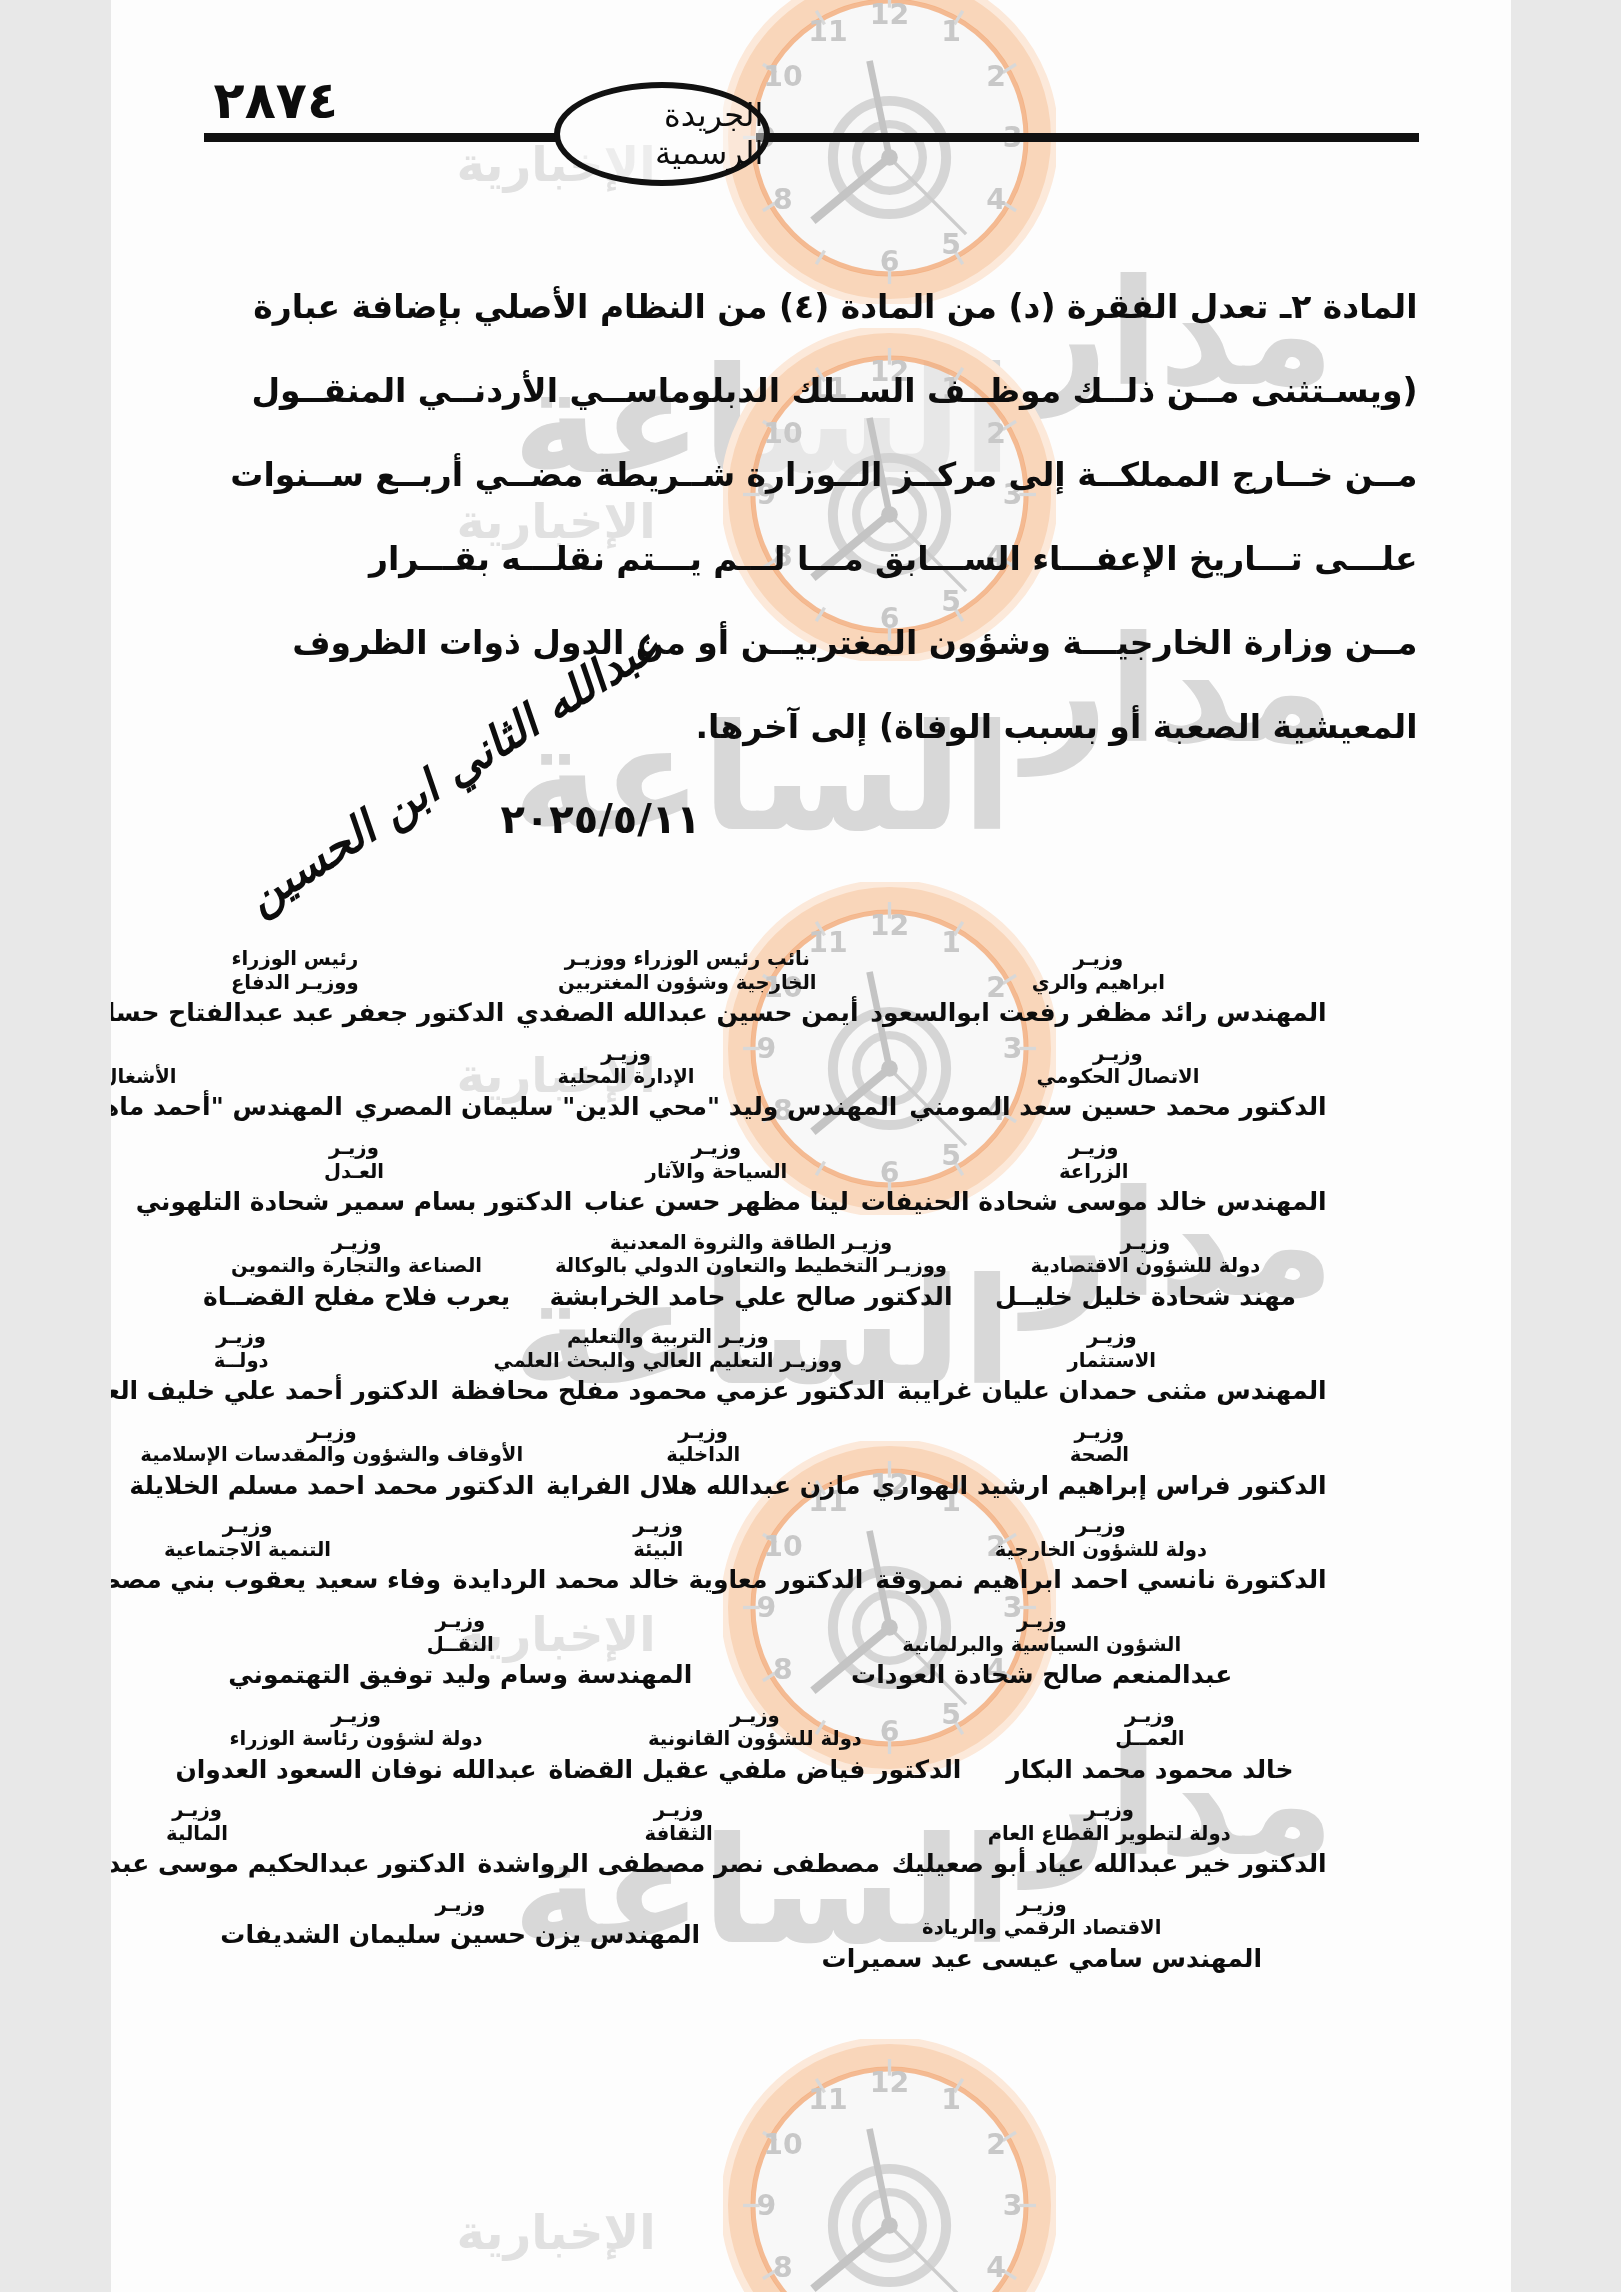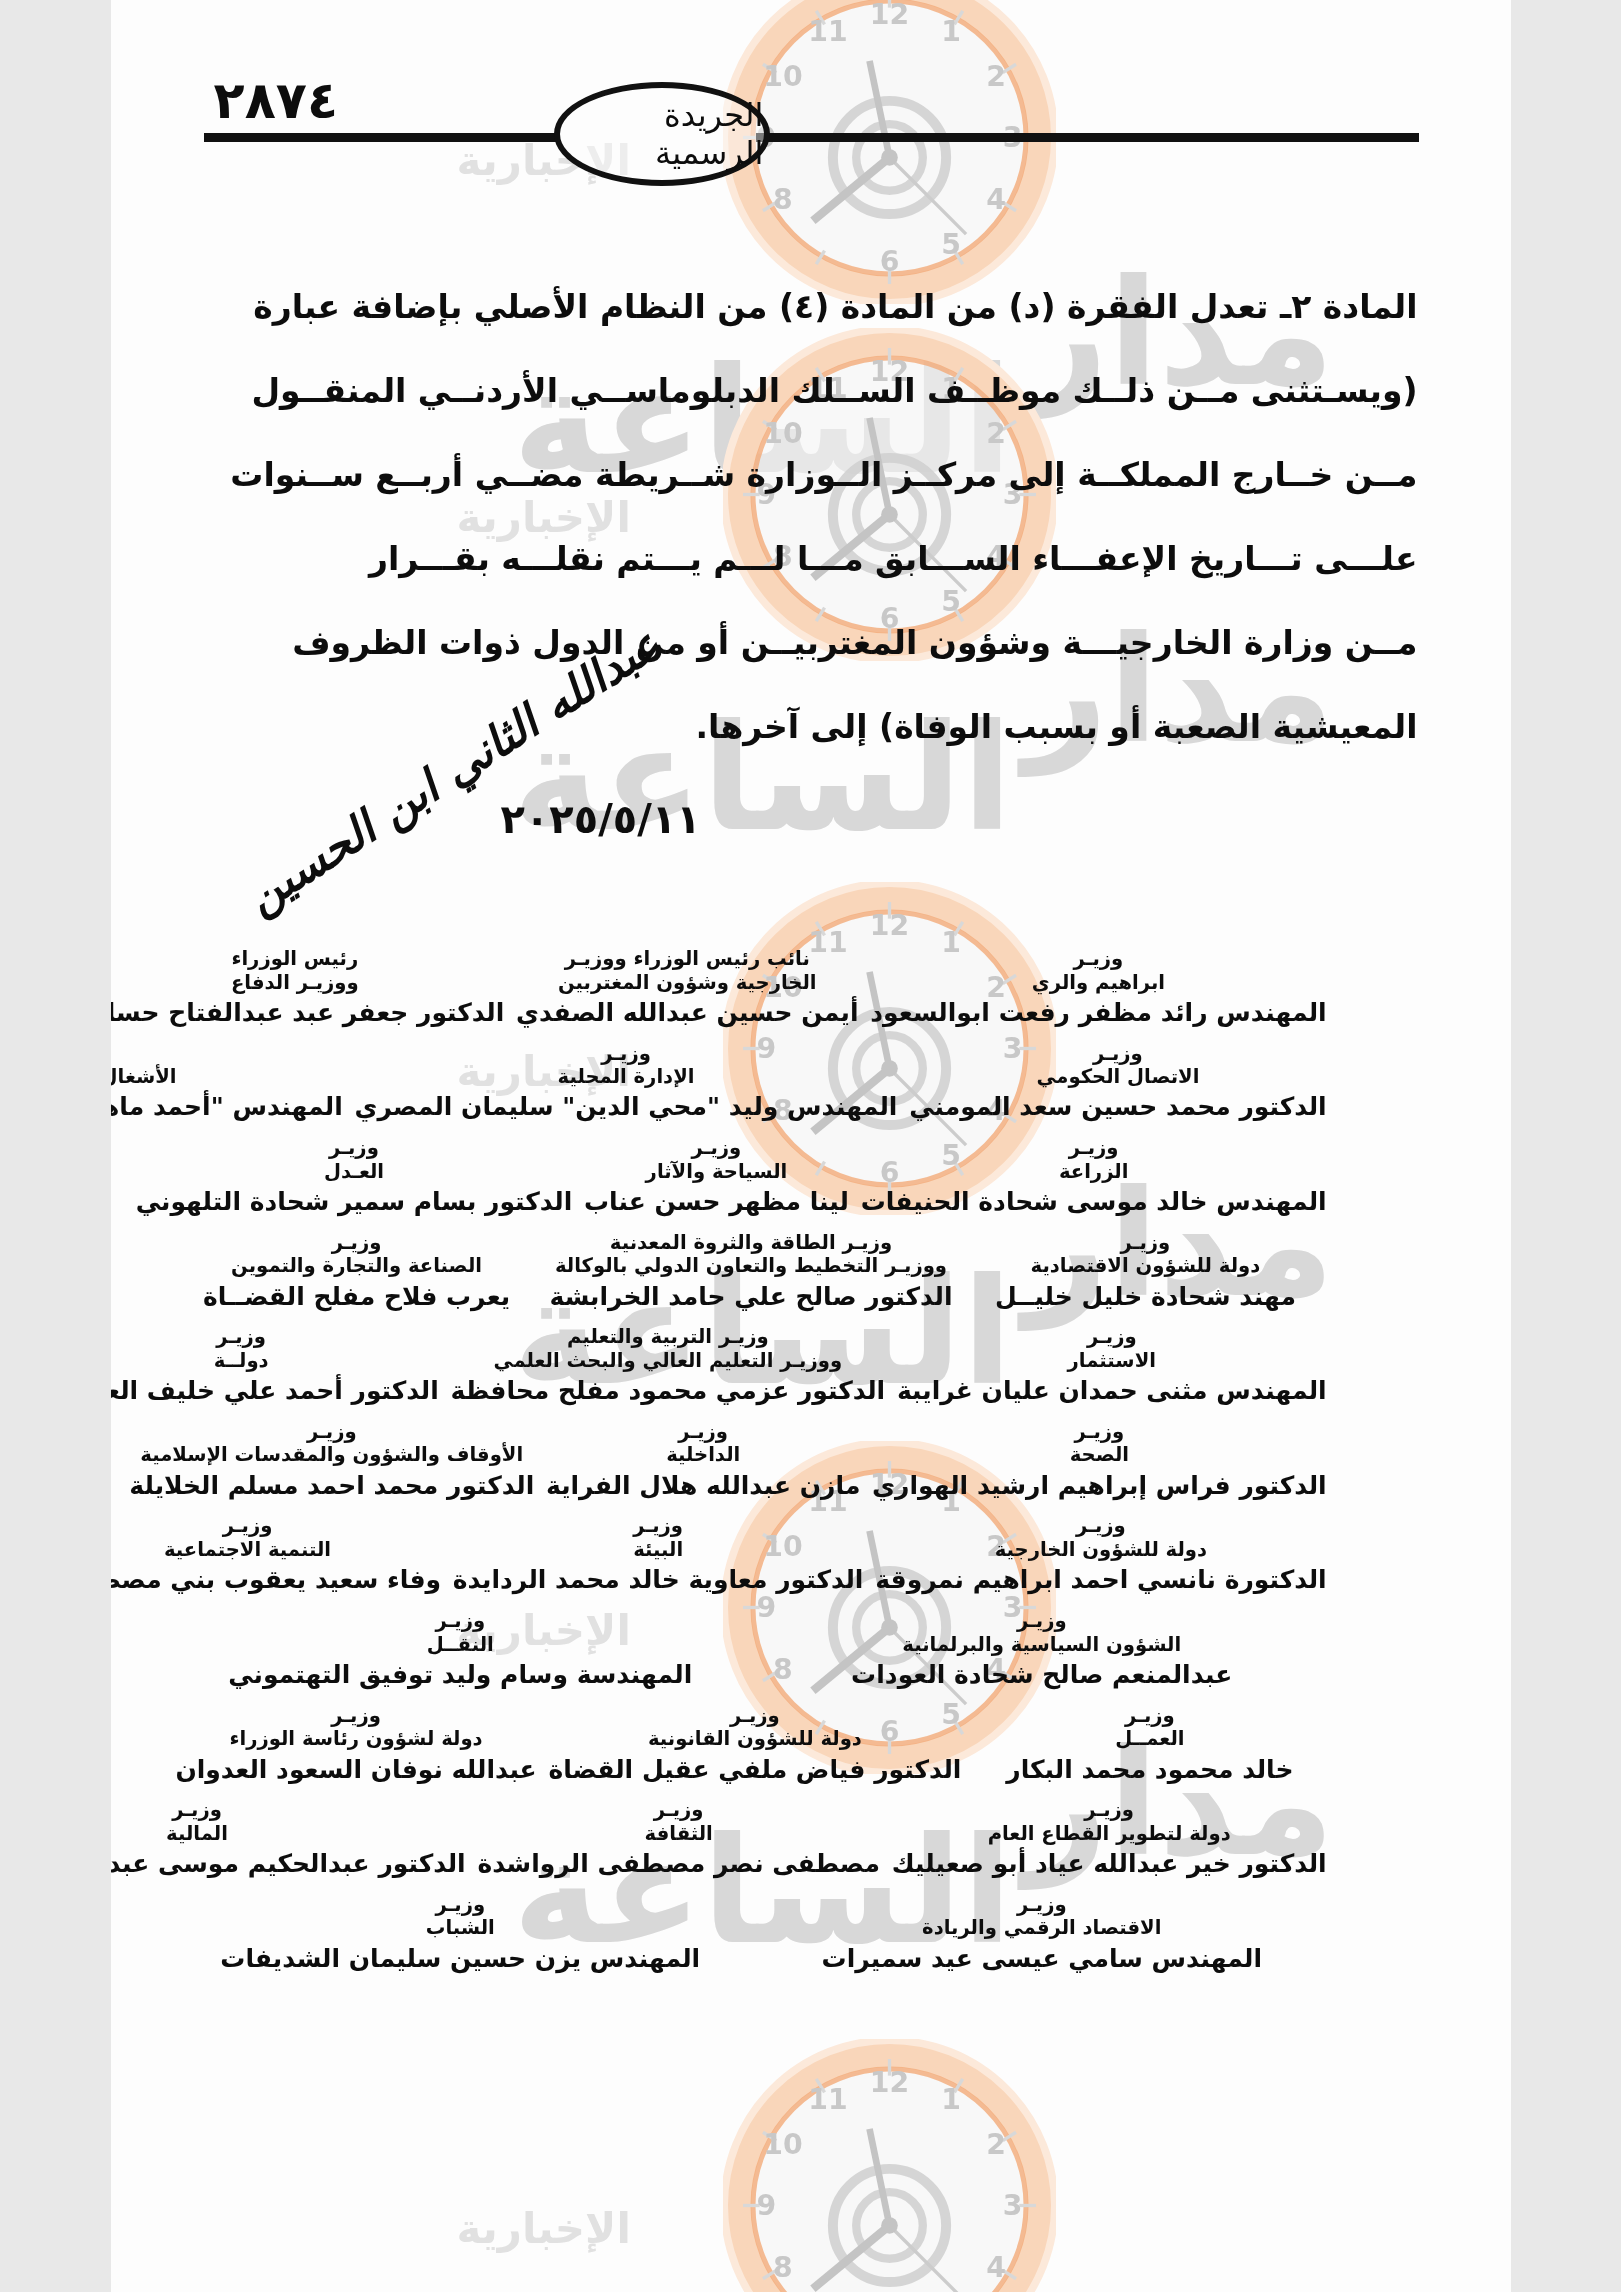--- a/index.html
+++ b/index.html
@@ -12,21 +12,21 @@
     font-family:"DejaVu Sans",sans-serif;
     color:#0d0d0d;
   }
   
   .wm{position:absolute;width:1029px;height:568px;left:289px;z-index:0;pointer-events:none;}
   .wm1{top:-29px}.wm2{top:328px}.wm3{top:882px}.wm4{top:1441px}.wm5{top:2039px}
   .wm-clock{position:absolute;left:323px;top:0;width:333px;height:333px;}
   .wm-word{position:absolute;font-weight:bold;color:#cfcfcf;font-size:147px;line-height:1;opacity:.8;}
   .wm-madar{left:624px;top:289px;}
   .wm-saa{left:113px;top:377px;}
-  .wm-ekhbaria{position:absolute;left:57px;top:165px;font-weight:bold;font-size:42px;color:#dedede;opacity:.9;}
+  .wm-ekhbaria{position:absolute;left:57px;top:165px;font-weight:bold;font-size:48px;color:#dedede;opacity:.9;}
   
   .page-number{position:absolute;left:103px;top:71px;font-size:51px;font-weight:bold;letter-spacing:2.9px;z-index:2;}
   .header-rule{position:absolute;top:133px;height:8.8px;background:#111;z-index:1;}
   .rule-left{left:93px;width:355px;}
   .rule-right{left:645px;right:92px;}
   .gazette-oval{
     position:absolute;left:443px;top:82px;width:204px;height:92px;
     border:6.9px solid #111;border-radius:50%;
     background:rgba(253,253,253,.45);
     display:flex;align-items:center;justify-content:center;
@@ -462,20 +462,19 @@
         </div>
       </div>
       <div class="mrow two">
         <div class="mcell">
           <div class="mtitle">وزيـر</div>
           <div class="mtitle">الاقتصاد الرقمي والريادة</div>
           <div class="mname">المهندس سامي عيسى عيد سميرات</div>
         </div>
         <div class="mcell">
           <div class="mtitle">وزيـر</div>
-          <div class="mtitle">الشباب</div>
           <div class="mname">المهندس يزن حسين سليمان الشديفات</div>
         </div>
       </div>
     </div>
 
 </div>
 
 
 </body></html>

